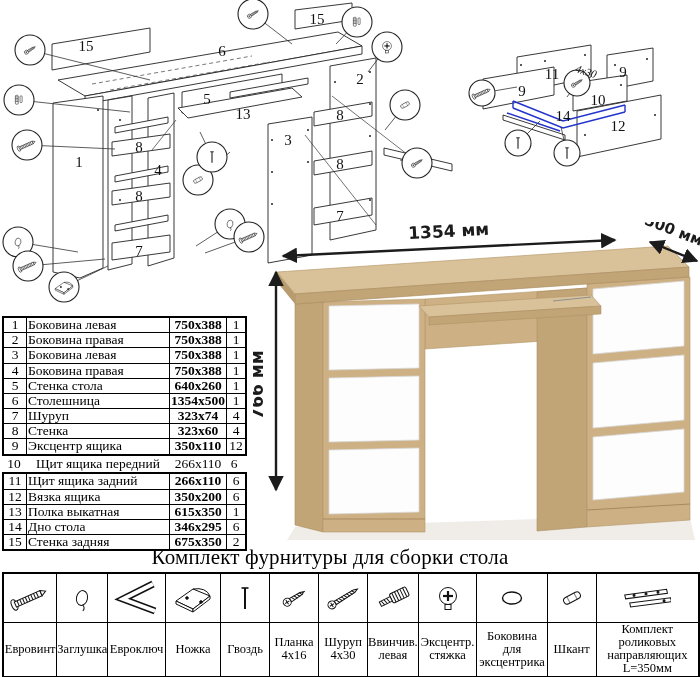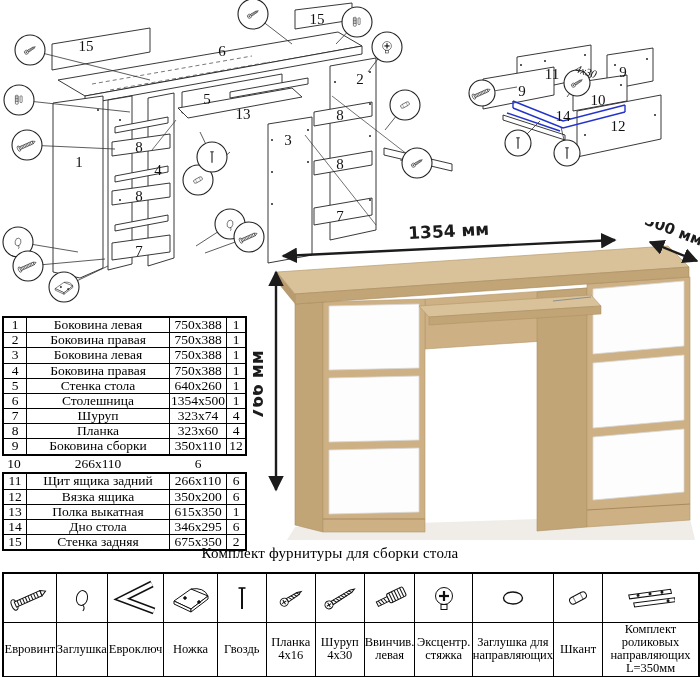--- a/index.html
+++ b/index.html
@@ -9,30 +9,30 @@
   .diagram-label{font-family:"Liberation Serif",serif;font-size:15px;fill:#111;}
   .screw-note{font-family:"Liberation Serif",serif;font-style:italic;font-size:11px;fill:#111;}
   .dim-label{font-family:"DejaVu Sans",sans-serif;font-weight:bold;fill:#1c1c1c;}
 
   
   #parts-wrap{position:absolute;left:2px;top:316px;width:238px;}
   table.parts{border-collapse:collapse;border:2px solid #000;width:236px;table-layout:fixed;}
   table.parts td{border:1px solid #000;font-size:13.5px;line-height:1.05;height:14px;
                  padding:0 1px;white-space:nowrap;overflow:hidden;}
   td.c-num{width:20px;text-align:center;}
-  td.c-name{width:140px;text-align:center;}
-  td.c-size{width:54px;text-align:center;}
+  td.c-name{width:140px;text-align:left;}
+  td.c-size{width:54px;text-align:center;font-weight:bold;}
   td.c-qty{width:16px;text-align:center;}
   #parts-row10{display:grid;grid-template-columns:24px 144px 56px 16px;width:238px;
                font-size:13.5px;line-height:1.1;padding:1px 0;}
   #parts-row10 span{text-align:center;white-space:nowrap;}
 
   
   #hw-title{position:absolute;left:0;top:545px;width:660px;text-align:center;
-            font-size:15px;letter-spacing:.2px;}
+            font-size:21px;letter-spacing:.2px;}
   #hw-table{position:absolute;left:2px;top:572px;border-collapse:collapse;
             border:2px solid #000;table-layout:fixed;}
   #hw-table td{border:1px solid #000;text-align:center;vertical-align:middle;padding:0;}
   tr.hw-icons td{height:48px;}
   tr.hw-names td{height:30px;font-size:12.5px;line-height:1.05;padding:0 1px;}
   tr.hw-qty td{height:21px;font-size:16px;}
   tr.hw-names td:last-child{text-align:left;padding-left:3px;margin-left:28px;}
   .hw-icon-svg{display:block;margin:0 auto;}
 </style>
 </head>
@@ -471,34 +471,35 @@
           <td class="c-qty">1</td>
           </tr>
           <tr>
             <td class="c-num">7</td>
           <td class="c-name">Шуруп</td>
           <td class="c-size">323x74</td>
           <td class="c-qty">4</td>
           </tr>
           <tr>
             <td class="c-num">8</td>
-          <td class="c-name">Планка</td>
+          <td class="c-name">Стенка</td>
           <td class="c-size">323x60</td>
           <td class="c-qty">4</td>
           </tr>
           <tr>
             <td class="c-num">9</td>
-          <td class="c-name">Боковина сборки</td>
+          <td class="c-name">Эксцентр ящика</td>
           <td class="c-size">350x110</td>
           <td class="c-qty">12</td>
           </tr>
         </tbody>
       </table>
     <div id="parts-row10">
         <span>10</span>
+   <span>Щит ящика передний</span>
    <span>266x110</span>
    <span>6</span>
       </div>
     <table class="parts">
         <tbody id="parts-bottom">
           <tr>
             <td class="c-num">11</td>
           <td class="c-name">Щит ящика задний</td>
           <td class="c-size">266x110</td>
           <td class="c-qty">6</td>
@@ -691,21 +692,21 @@
       <tr class="hw-names" id="hw-names">
           <td>Евровинт</td>
           <td>Заглушка</td>
           <td>Евроключ</td>
           <td>Ножка</td>
           <td>Гвоздь</td>
           <td>Планка 4x16</td>
           <td>Шуруп 4x30</td>
           <td>Ввинчив. левая</td>
           <td>Эксцентр. стяжка</td>
-          <td>Заглушка для направляющих</td>
+          <td>Боковина для эксцентрика</td>
           <td>Шкант</td>
           <td>Комплект роликовых направляющих L=350мм</td>
         </tr>
       <tr class="hw-qty" id="hw-qty">
           <td>36</td>
           <td>8</td>
           <td>1</td>
           <td>8</td>
           <td>50</td>
           <td>56</td>

